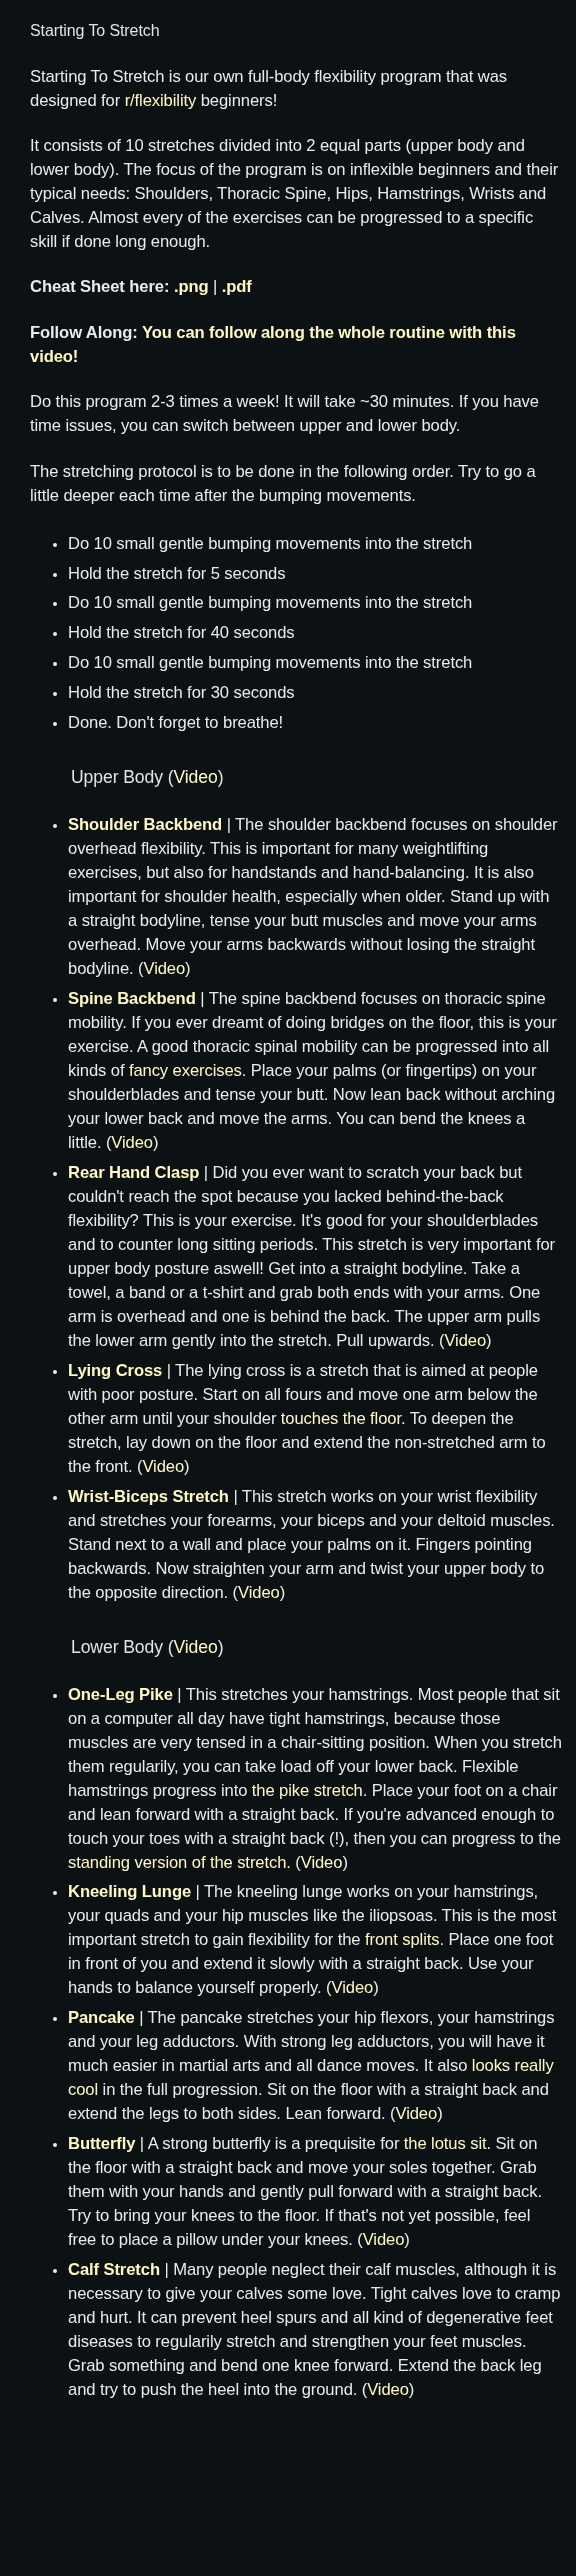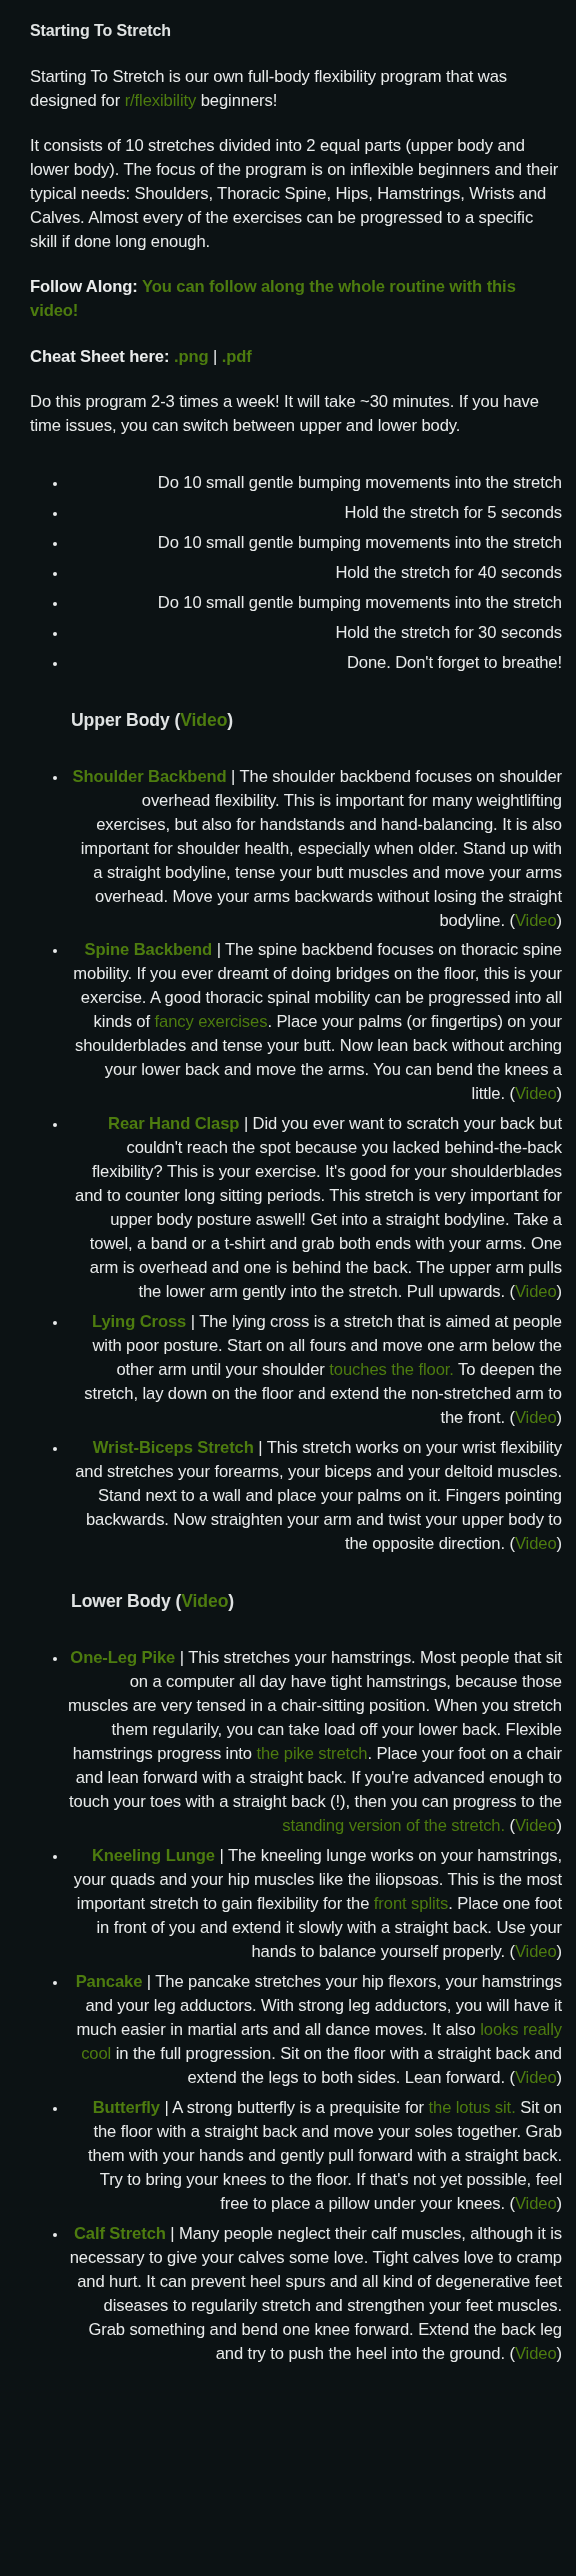--- a/index.html
+++ b/index.html
@@ -13,52 +13,52 @@
     width: 577px;
     min-height: 2576px;
     padding: 5.3px 15px 14px 30px;
     color: #e9ebeb;
     font-size: 16.6px;
     line-height: 24px;
     letter-spacing: -0.1px;
   }
   .wiki p { margin: 21.4px 0; }
   .wiki h3 {
-    font-weight: 700;
+    font-weight: 400;
     color: #e0e3e3;
     margin: 30px 0 17px 0;
   }
   .wiki h3.heading_small { font-size: 16px; }
   .wiki h3.heading_large { font-size: 17.6px; margin-left: 41px; }
   .wiki h3:first-child { margin-top: 14px; }
   .wiki ul {
-    margin: 33px 0;
+    margin: 24px 0;
     padding-left: 38px;
-    text-align: right;
   }
   .wiki li { margin: 5.9px 0; }
   .wiki li::marker { color: #e9ebeb; font-size: 14px; }
   .wiki a {
-    color: #4d7c0f;
+    color: #fef9c3;
     text-decoration: none;
     cursor: pointer;
   }
   .bold, .boldlink { font-weight: 700; }
 </style>
 </head>
 <body style="background: rgb(12, 18, 20);">
 
 <div class="wiki">
   <div>
       <h3 class="heading_small"><span class="plain">Starting To Stretch</span></h3>
       <p><span class="plain">Starting To Stretch is our own full-body flexibility program that was designed for </span><a class="link">r/flexibility</a><span class="plain"> beginners!</span></p>
       <p><span class="plain">It consists of 10 stretches divided into 2 equal parts (upper body and lower body). The focus of the program is on inflexible beginners and their typical needs: Shoulders, Thoracic Spine, Hips, Hamstrings, Wrists and Calves. Almost every of the exercises can be progressed to a specific skill if done long enough.</span></p>
+      <p><span class="bold">Cheat Sheet here: </span><a class="boldlink">.png</a><span class="plain"> | </span><a class="boldlink">.pdf</a></p>
       <p><span class="bold">Follow Along: </span><a class="boldlink">You can follow along the whole routine with this video!</a></p>
-      <p><span class="bold">Cheat Sheet here: </span><a class="boldlink">.png</a><span class="plain"> | </span><a class="boldlink">.pdf</a></p>
       <p><span class="plain">Do this program 2-3 times a week! It will take ~30 minutes. If you have time issues, you can switch between upper and lower body.</span></p>
+      <p><span class="plain">The stretching protocol is to be done in the following order. Try to go a little deeper each time after the bumping movements.</span></p>
       <ul>
         <li><span class="plain">Do 10 small gentle bumping movements into the stretch</span></li>
         <li><span class="plain">Hold the stretch for 5 seconds</span></li>
         <li><span class="plain">Do 10 small gentle bumping movements into the stretch</span></li>
         <li><span class="plain">Hold the stretch for 40 seconds</span></li>
         <li><span class="plain">Do 10 small gentle bumping movements into the stretch</span></li>
         <li><span class="plain">Hold the stretch for 30 seconds</span></li>
         <li><span class="plain">Done. Don't forget to breathe!</span></li>
       </ul>
       <h3 class="heading_large"><span class="plain">Upper Body (</span><a class="link">Video</a><span class="plain">)</span></h3>

